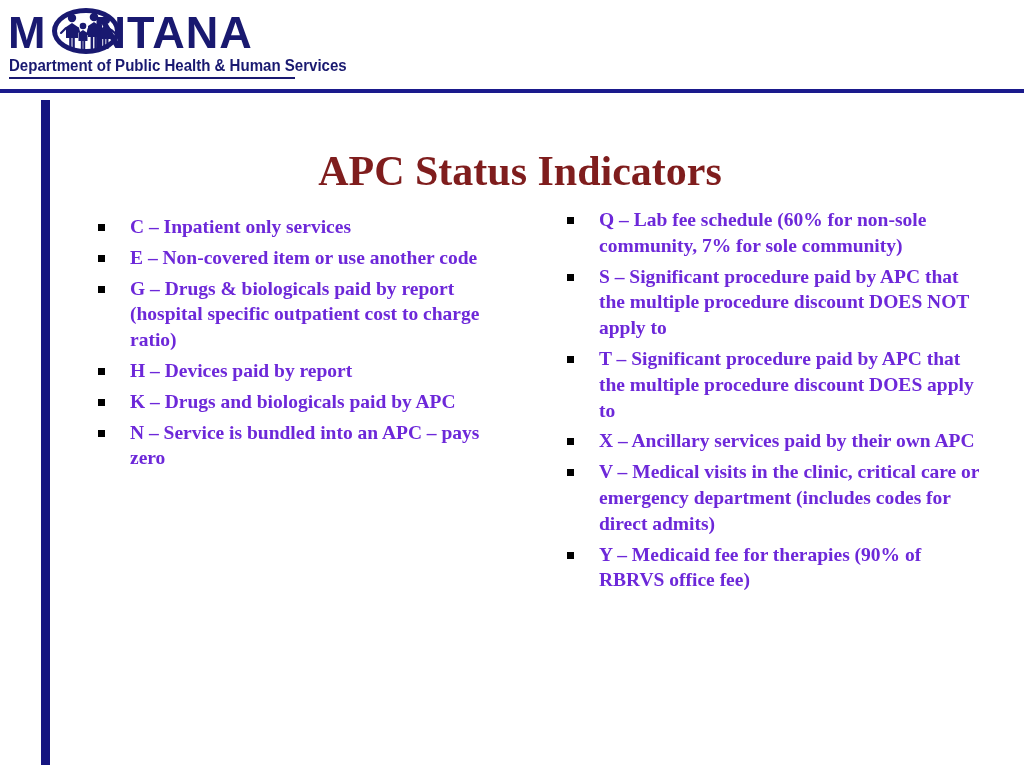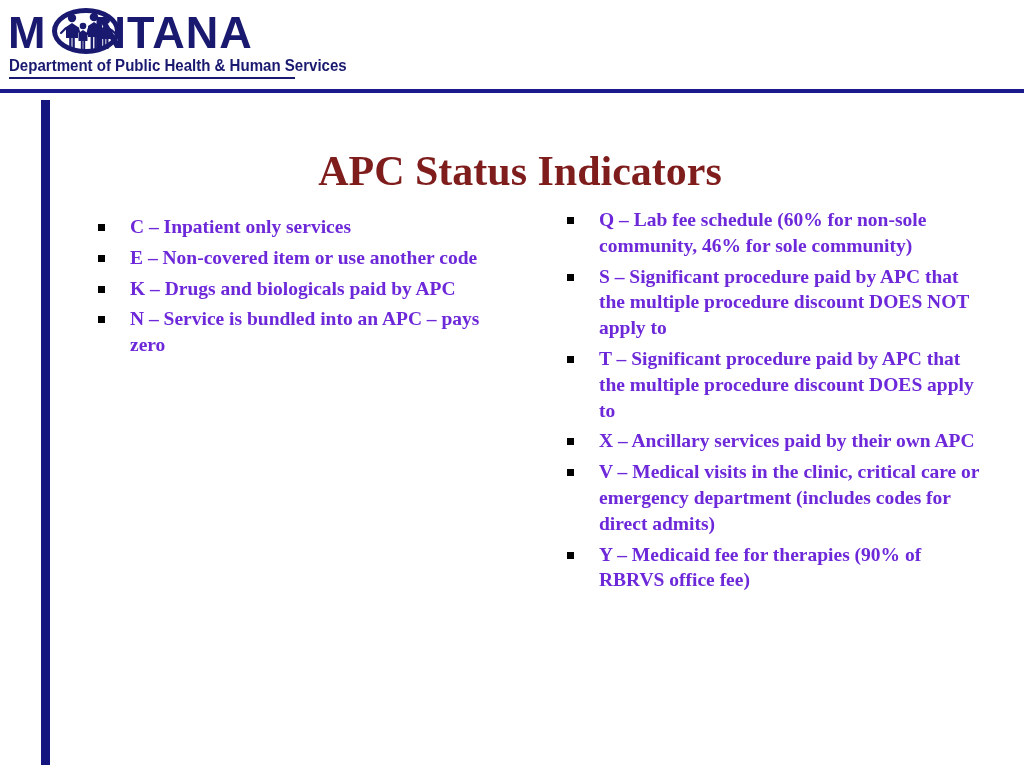--- a/index.html
+++ b/index.html
@@ -234,40 +234,48 @@
     <div class="bullet-item">
       <span class="bullet-marker"></span>
       <span class="bullet-text">C – Inpatient only services</span>
     </div>
 
     <div class="bullet-item">
       <span class="bullet-marker"></span>
       <span class="bullet-text">E – Non-covered item or use another code</span>
     </div>
 
-
+    <div class="bullet-item">
+      <span class="bullet-marker"></span>
+      <span class="bullet-text">G – Drugs &amp; biologicals paid by report (hospital specific outpatient cost to charge ratio)</span>
+    </div>
+
+    <div class="bullet-item">
+      <span class="bullet-marker"></span>
+      <span class="bullet-text">H – Devices paid by report</span>
+    </div>
 
     <div class="bullet-item">
       <span class="bullet-marker"></span>
       <span class="bullet-text">K – Drugs and biologicals paid by APC</span>
     </div>
 
 
     <div class="bullet-item">
       <span class="bullet-marker"></span>
       <span class="bullet-text">N – Service is bundled into an APC – pays zero</span>
     </div>
 
   </div>
 
   <div class="col col-right">
 
     <div class="bullet-item">
       <span class="bullet-marker"></span>
-      <span class="bullet-text">Q – Lab fee schedule (60% for non-sole community, 46% for sole community)</span>
+      <span class="bullet-text">Q – Lab fee schedule (60% for non-sole community, 7% for sole community)</span>
     </div>
 
     <div class="bullet-item">
       <span class="bullet-marker"></span>
       <span class="bullet-text">S – Significant procedure paid by APC that the multiple procedure discount DOES NOT apply to</span>
     </div>
 
     <div class="bullet-item">
       <span class="bullet-marker"></span>
       <span class="bullet-text">T – Significant procedure paid by APC that the multiple procedure discount DOES apply to</span>

